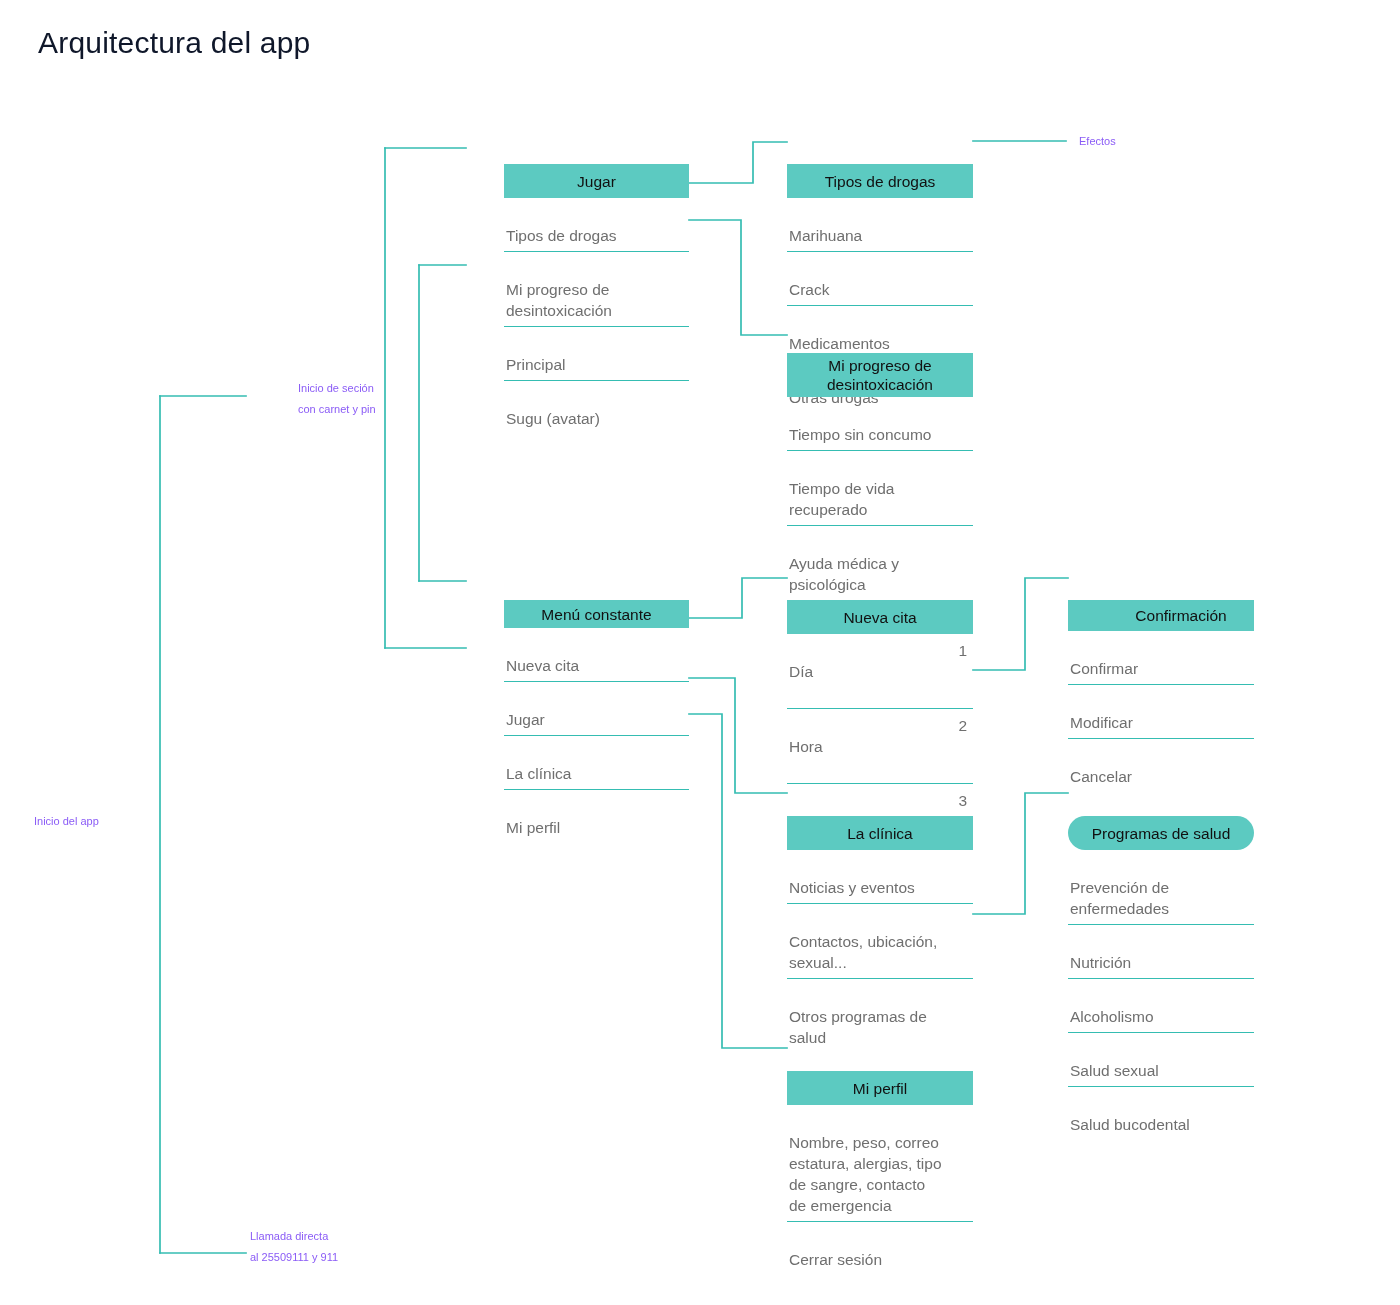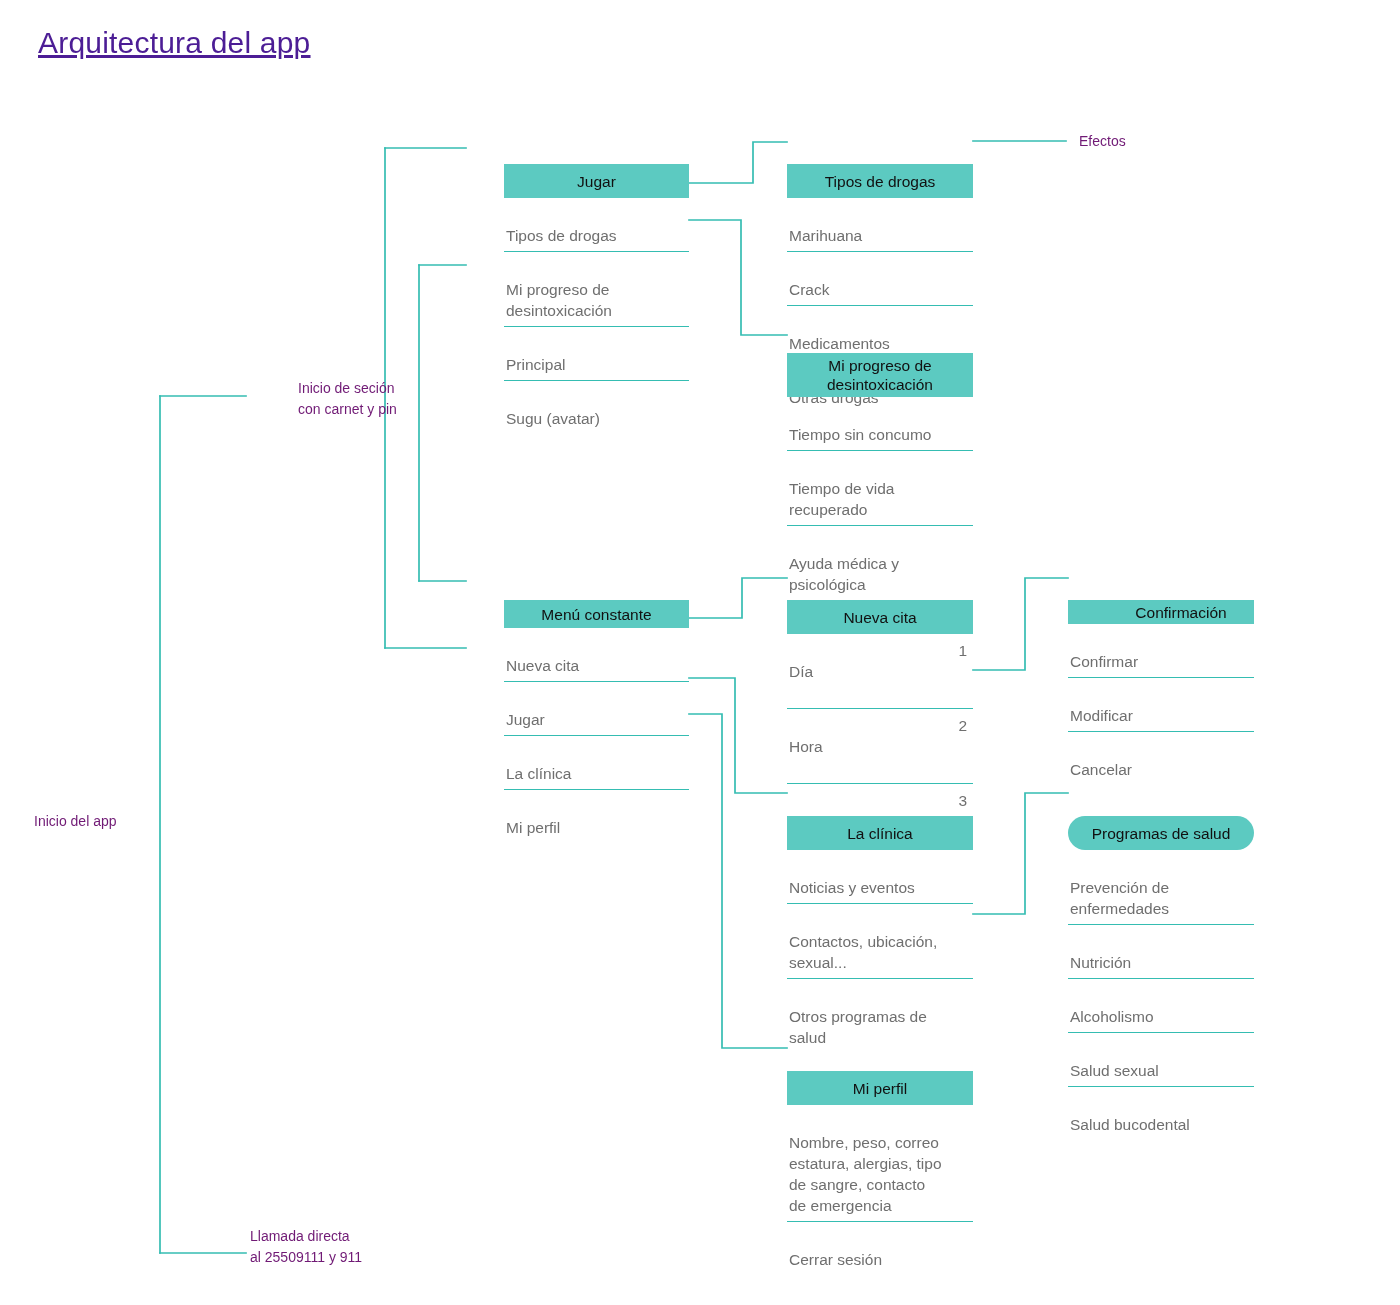--- a/index.html
+++ b/index.html
@@ -6,31 +6,30 @@
   body{
     width:1400px;height:1305px;position:relative;overflow:hidden;
     font-family:"Liberation Sans","DejaVu Sans",sans-serif;
     -webkit-font-smoothing:antialiased;
   }
   #canvas{position:absolute;left:0;top:0;width:1400px;height:1305px;}
 
   
   .page-title{
     position:absolute;left:38px;top:26px;
-    font-size:30px;color:#4c1d95;letter-spacing:.2px;font-weight:400;
+    font-size:30px;color:#0f172a;letter-spacing:.2px;font-weight:400;
     white-space:nowrap;
-    text-decoration:underline;
   }
 
   
   .wires{position:absolute;left:0;top:0;width:1400px;height:1305px;pointer-events:none;}
 
   
   .plain-label{
-    position:absolute;font-size:14px;color:#701a75;line-height:21px;
+    position:absolute;font-size:11px;color:#8b5cf6;line-height:21px;
     white-space:pre-line;
   }
 
   
   .card{position:absolute;margin-top:40px;}
   .card-header{
     background:#5ccac1;color:#111111;
     font-size:15.5px;line-height:19px;font-weight:400;
     display:flex;align-items:center;justify-content:center;
     text-align:center;box-sizing:border-box;padding:4px 8px;
@@ -166,21 +165,21 @@
       <li class="card-item">
         <span class="txt">Hora</span>
         <span class="num">2</span></li>
       <li class="card-item last">
         <span class="txt">Médico</span>
         <span class="num">3</span></li>
     </ul>
   </div>
 
   <div class="card" style="left:1068px;top:560px;width:186px;">
-    <div class="card-header" style="height:24px;padding-left:48px;">Confirmación</div>
+    <div class="card-header" style="height:31px;padding-left:48px;">Confirmación</div>
     <ul class="card-list">
       <li class="card-item">
         <span class="txt">Confirmar</span></li>
       <li class="card-item">
         <span class="txt">Modificar</span></li>
       <li class="card-item last">
         <span class="txt">Cancelar</span></li>
     </ul>
   </div>
 

